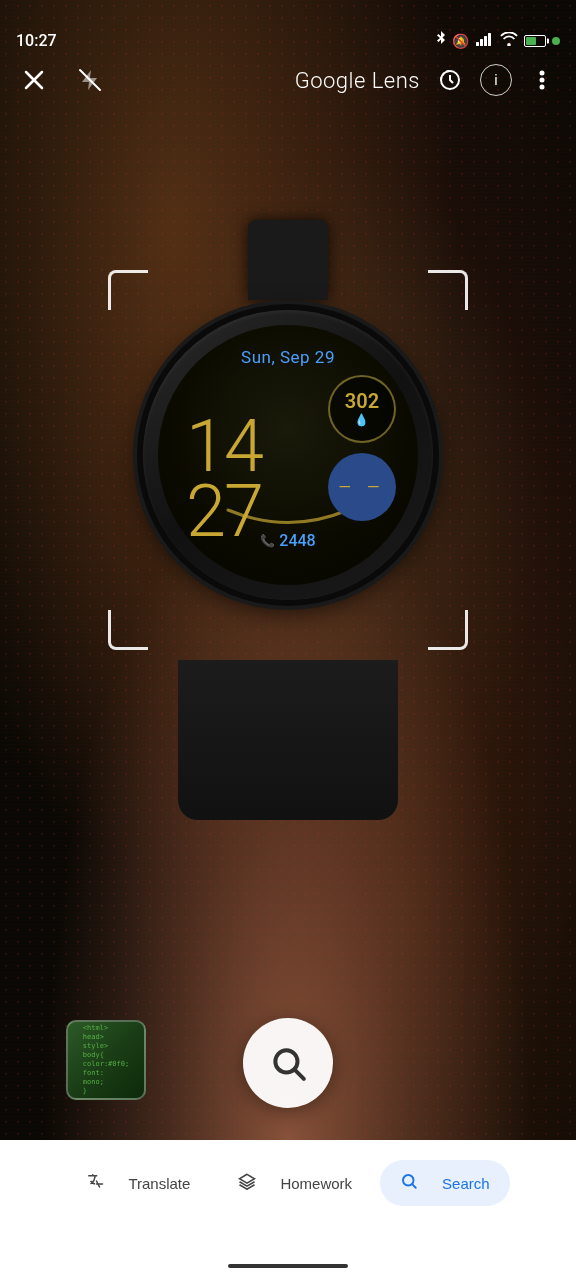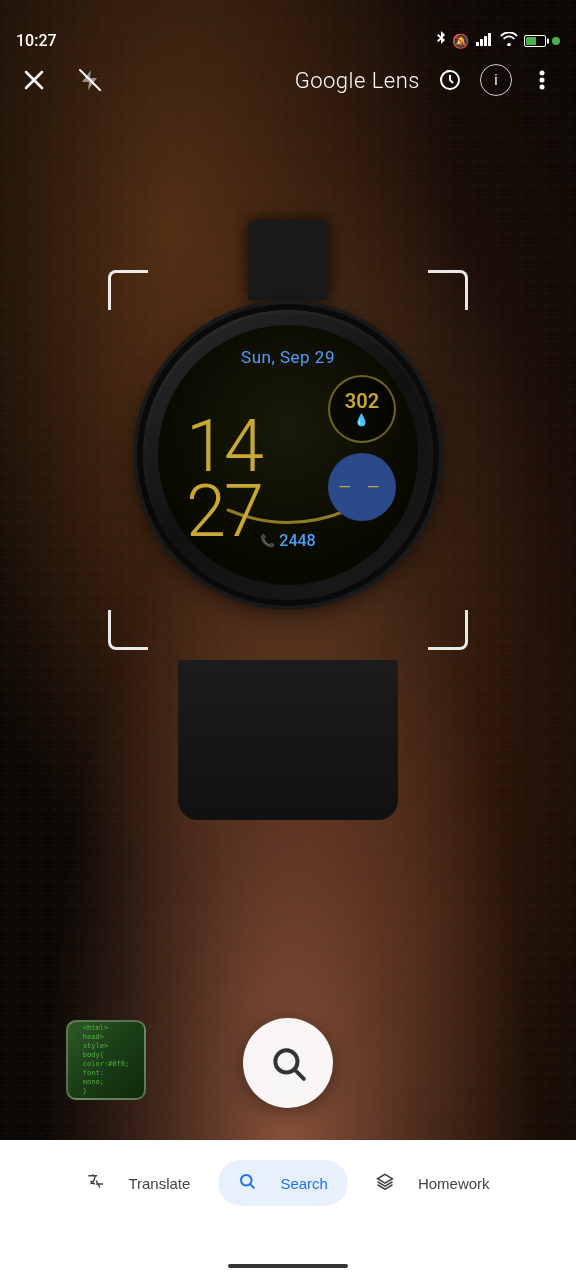--- a/index.html
+++ b/index.html
@@ -668,36 +668,36 @@
     <button class="tab-btn inactive">
       <span class="tab-icon">
         <svg width="18" height="18" viewBox="0 0 24 24" fill="none" stroke="currentColor" stroke-width="2">
           <path d="M3 5h12M9 3v2M12 5c0 5-3 9-6 11M6 12c1.5 2 4 3.5 6 4"></path>
           <path d="M14 12l4 8m-4-4h8" stroke-linecap="round"></path>
         </svg>
       </span>
       <span>Translate</span>
     </button>
 
-    <button class="tab-btn active">
-      <span class="tab-icon">
-        <svg width="18" height="18" viewBox="0 0 24 24" fill="none" stroke="#1a73e8" stroke-width="2.5">
-          <circle cx="11" cy="11" r="7"></circle>
-          <line x1="16.5" y1="16.5" x2="21" y2="21" stroke-linecap="round"></line>
-        </svg>
-      </span>
-      <span>Search</span>
-    </button>
-
     <button class="tab-btn inactive">
       <span class="tab-icon">
         <svg width="18" height="18" viewBox="0 0 24 24" fill="none" stroke="currentColor" stroke-width="2">
           <path d="M12 3L2 9l10 6 10-6-10-6z"></path>
           <path d="M2 17l10 6 10-6"></path>
           <path d="M2 13l10 6 10-6"></path>
         </svg>
       </span>
       <span>Homework</span>
     </button>
+
+    <button class="tab-btn active">
+      <span class="tab-icon">
+        <svg width="18" height="18" viewBox="0 0 24 24" fill="none" stroke="#1a73e8" stroke-width="2.5">
+          <circle cx="11" cy="11" r="7"></circle>
+          <line x1="16.5" y1="16.5" x2="21" y2="21" stroke-linecap="round"></line>
+        </svg>
+      </span>
+      <span>Search</span>
+    </button>
   </div>
 
   <div class="home-indicator"></div>
 </div>
 
 </body></html>

